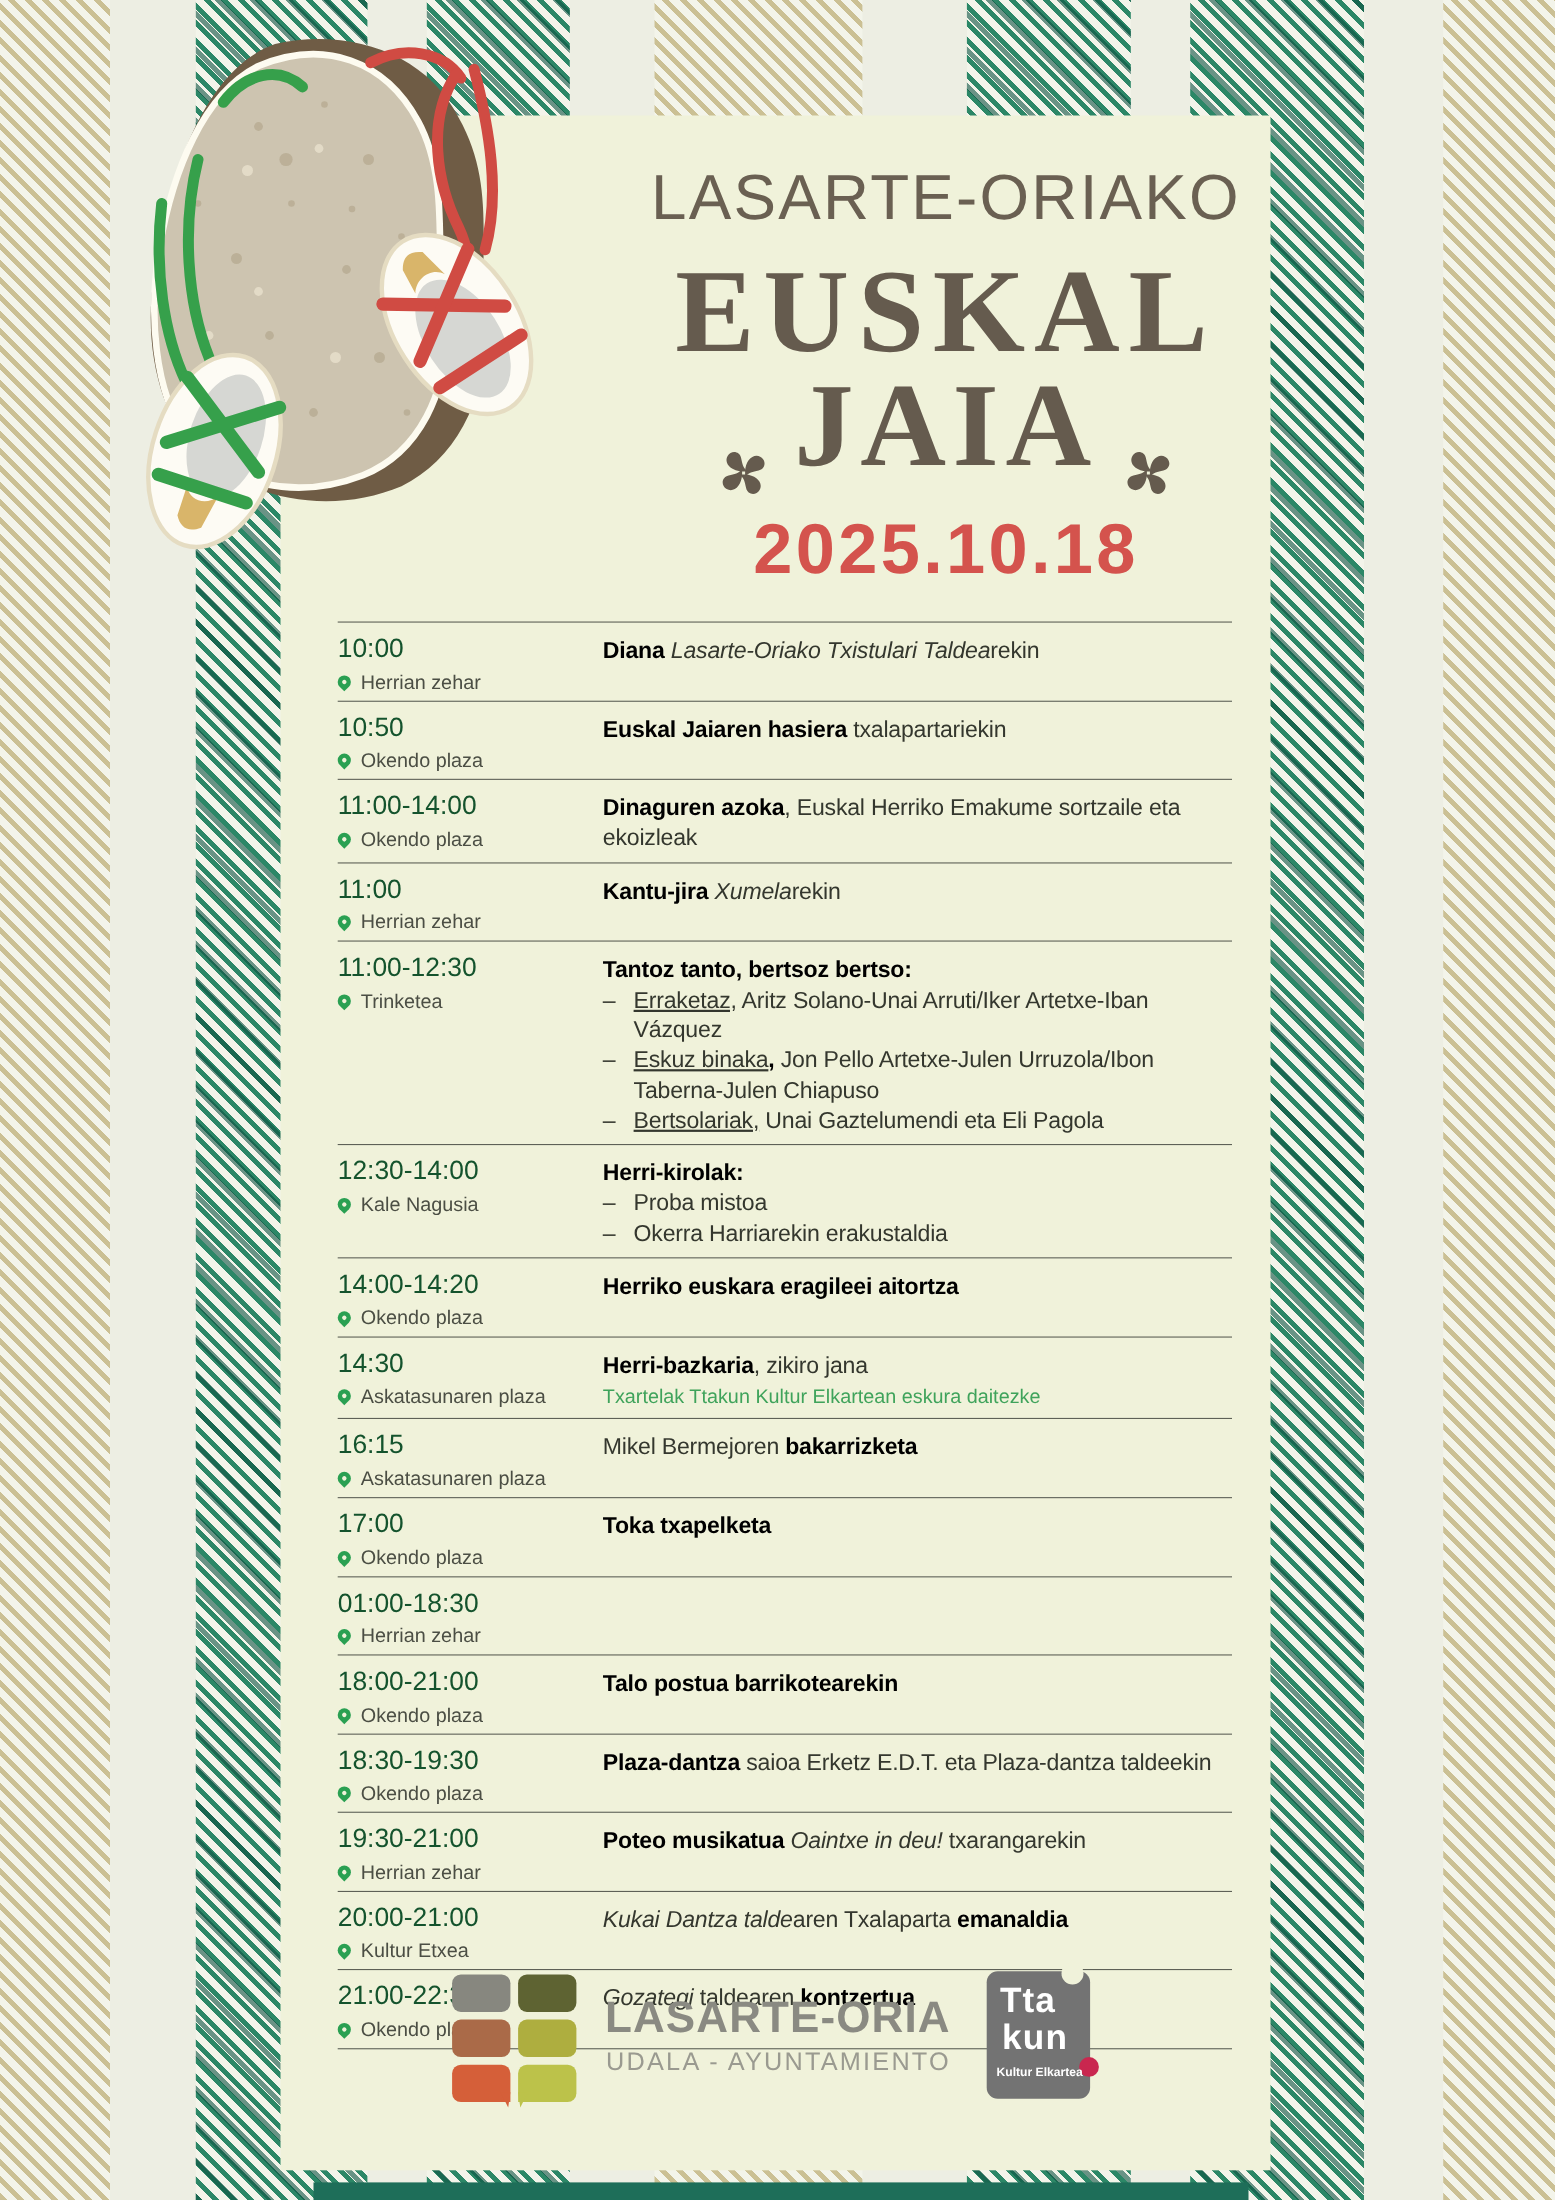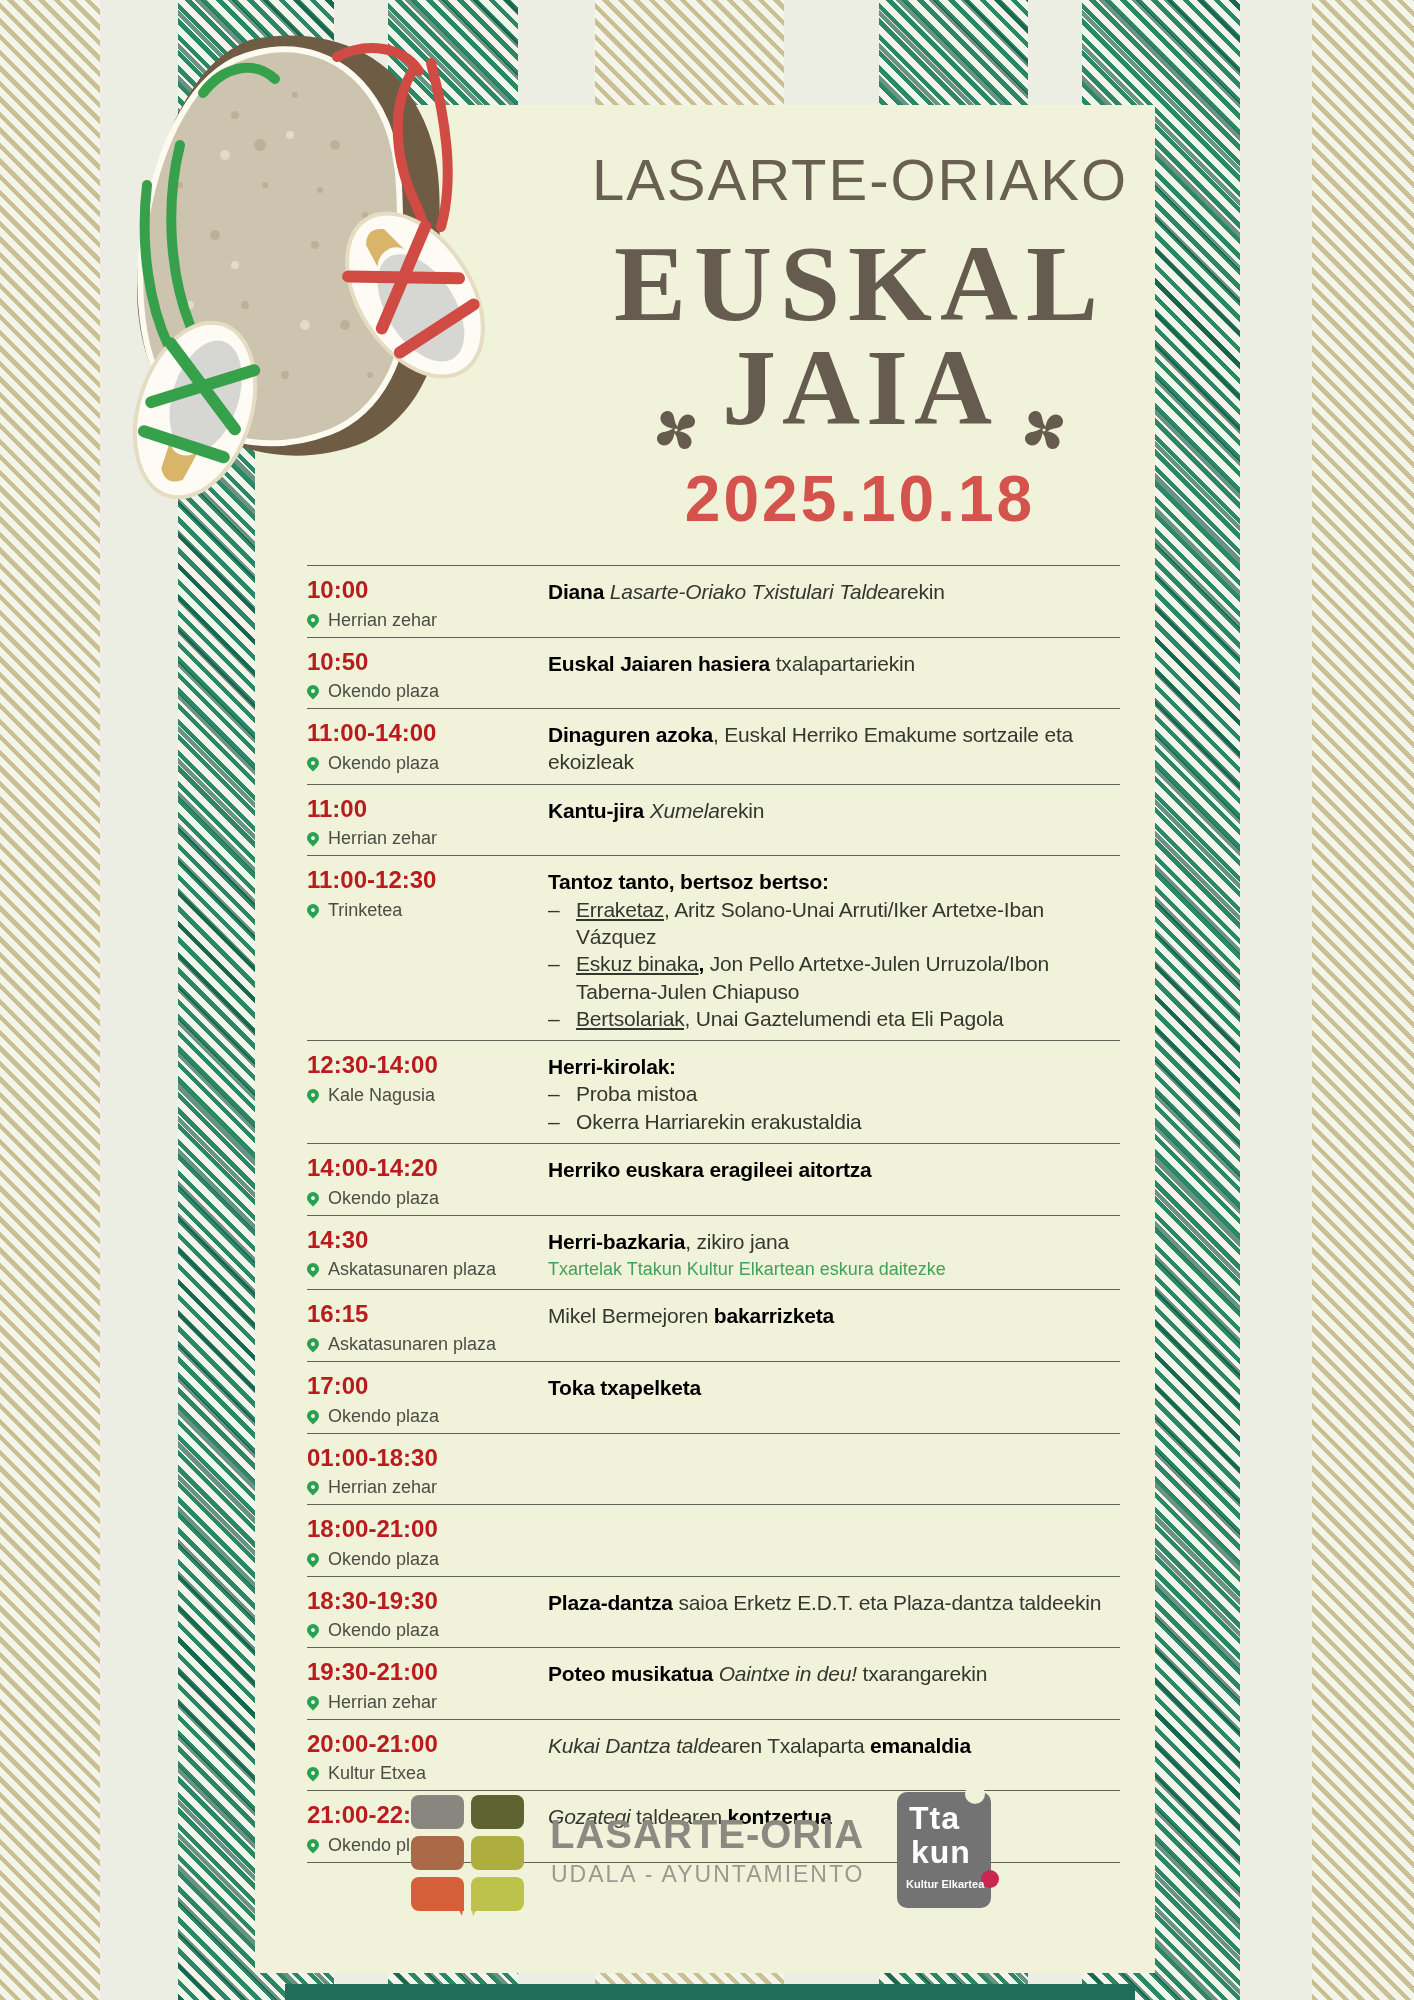--- a/index.html
+++ b/index.html
@@ -40,21 +40,21 @@
   .t2{top:326px;font-size:108px;letter-spacing:6px;display:flex;align-items:flex-end;justify-content:center;gap:26px;}
   .lauburu{flex:0 0 auto;}
   .date-line{position:absolute;left:0;top:462px;width:100%;
           font-size:64px;font-weight:700;letter-spacing:3px;color:#d4534d;}
 
   
   .schedule{position:absolute;left:307px;top:565px;width:813px;z-index:4;}
   .row{display:flex;padding:10px 0 8px;border-top:1.7px solid #5e6157;}
   .row:last-child{border-bottom:1.7px solid #5e6157;}
   .cell-time{width:241px;flex:0 0 auto;}
-  .time{font-size:24px;font-weight:700;color:#b91c1c;line-height:1.15;}
+  .time{font-size:24px;font-weight:400;color:#14532d;line-height:1.15;}
   .loc{margin-top:7px;display:flex;align-items:center;gap:9px;}
   .loc-label{font-size:18px;color:#4b4e44;line-height:1;}
   .pin{width:12px;height:12px;background:#2aa052;border-radius:50% 50% 0 50%;
        transform:rotate(45deg);position:relative;flex:0 0 auto;}
   .pin::after{content:"";position:absolute;left:4px;top:4px;width:4px;height:4px;
        border-radius:50%;background:#f0f2da;}
   .cell-desc{flex:1;font-size:21px;letter-spacing:-0.2px;color:#34372e;line-height:1.3;padding-top:2px;}
   .sb{font-weight:700;color:#000000;}
   .si{font-style:italic;}
   .su{text-decoration:underline;}
@@ -353,20 +353,23 @@
         </div>
       </div>
       <div class="row">
         <div class="cell-time">
           <div class="time">18:00-21:00</div>
           <div class="loc">
             <span class="pin"></span>
             <span class="loc-label">Okendo plaza</span>
           </div>
         </div>
+        <div class="cell-desc">
+          <div class="desc-line"><span class="sb ">Talo postua barrikotearekin</span></div>
+        </div>
       </div>
       <div class="row">
         <div class="cell-time">
           <div class="time">18:30-19:30</div>
           <div class="loc">
             <span class="pin"></span>
             <span class="loc-label">Okendo plaza</span>
           </div>
         </div>
         <div class="cell-desc">

